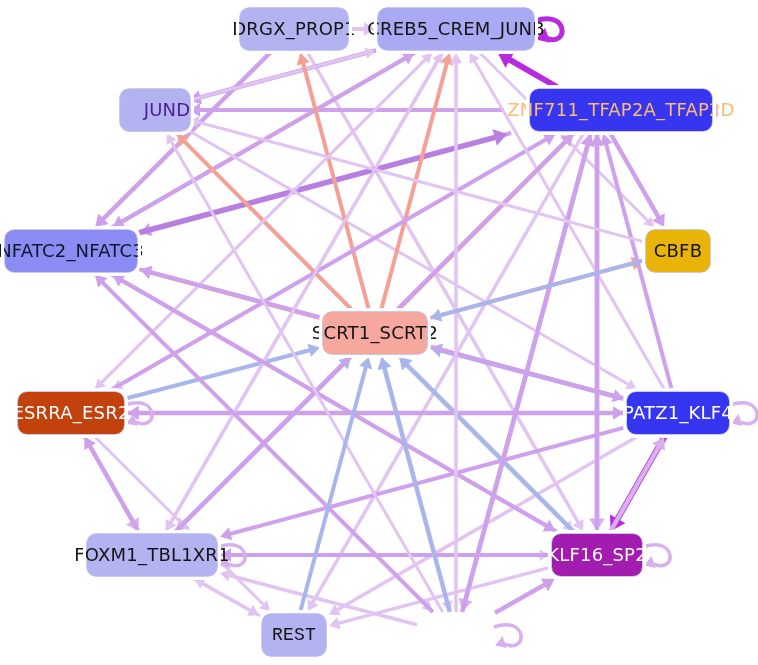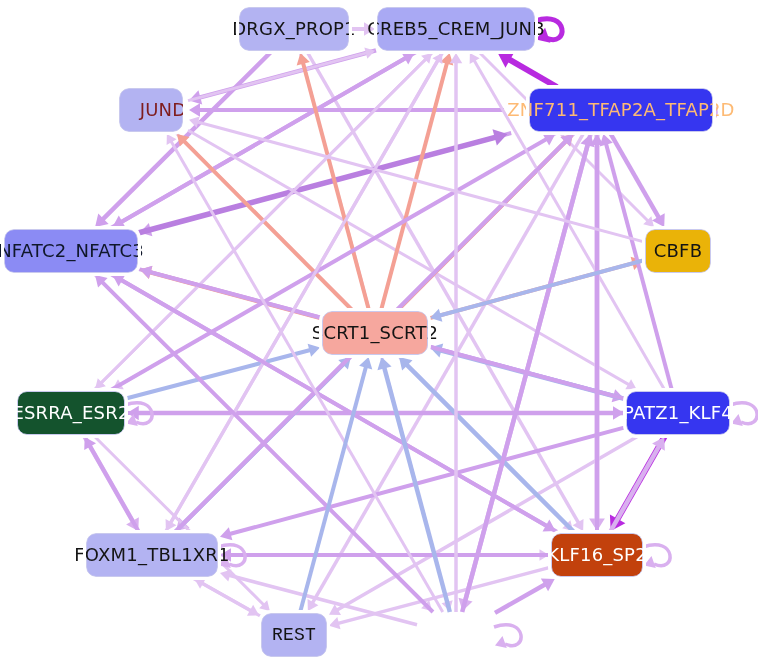--- a/index.html
+++ b/index.html
@@ -366,41 +366,41 @@
   <div id="node-layer">
       <div class="node" style="left: 239px; top: 7px; width: 110px; height: 44px; background: rgb(179, 179, 242); color: rgb(20, 20, 20);">
         <span class="node-label">DRGX_PROP1</span>
       </div>
       <div class="node" style="left: 377px; top: 7px; width: 158px; height: 44px; background: rgb(169, 169, 244); color: rgb(20, 20, 20); text-align: center;">
         <span class="node-label">CREB5_CREM_JUNB</span>
       </div>
       <div class="node" style="left: 529px; top: 88px; width: 184px; height: 44px; background: rgb(54, 54, 240); color: #fdba74;">
         <span class="node-label">ZNF711_TFAP2A_TFAP2D</span>
       </div>
-      <div class="node" style="left: 119px; top: 88px; width: 64px; height: 44px; background: rgb(179, 179, 242); color: #7f1d1d; padding-left: 24px;">
+      <div class="node" style="left: 119px; top: 88px; width: 72px; height: 44px; background: rgb(179, 179, 242); color: #4c1d95; padding-left: 24px;">
         <span class="node-label">JUND</span>
       </div>
       <div class="node" style="left: 4px; top: 229px; width: 134px; height: 44px; background: rgb(139, 139, 244); color: #0f172a;">
         <span class="node-label">NFATC2_NFATC3</span>
       </div>
       <div class="node" style="left: 645px; top: 229px; width: 66px; height: 44px; background: #eab308; color: rgb(20, 20, 20);">
         <span class="node-label">CBFB</span>
       </div>
       <div class="node" style="left: 322px; top: 311px; width: 106px; height: 44px; background: rgb(246, 167, 158); color: rgb(20, 20, 20);">
         <span class="node-label">SCRT1_SCRT2</span>
       </div>
-      <div class="node" style="left: 17px; top: 391px; width: 108px; height: 44px; background: #14532d; color: rgb(255, 255, 255);">
+      <div class="node" style="left: 17px; top: 391px; width: 108px; height: 44px; background: #c2410c; color: rgb(255, 255, 255);">
         <span class="node-label">ESRRA_ESR2</span>
       </div>
       <div class="node" style="left: 626px; top: 391px; width: 104px; height: 44px; background: rgb(54, 54, 240); color: rgb(255, 255, 255); text-align: right;">
         <span class="node-label">PATZ1_KLF4</span>
       </div>
       <div class="node" style="left: 86px; top: 533px; width: 132px; height: 44px; background: rgb(179, 179, 242); color: rgb(20, 20, 20);">
         <span class="node-label">FOXM1_TBL1XR1</span>
       </div>
-      <div class="node" style="left: 551px; top: 533px; width: 92px; height: 44px; background: #c2410c; color: rgb(255, 255, 255);">
+      <div class="node" style="left: 551px; top: 533px; width: 92px; height: 44px; background: #a21caf; color: rgb(255, 255, 255);">
         <span class="node-label">KLF16_SP2</span>
       </div>
       <div class="node" style="left: 261px; top: 613px; width: 66px; height: 44px; background: rgb(179, 179, 242); color: rgb(20, 20, 20); font-family: Liberation Mono, monospace;">
         <span class="node-label">REST</span>
       </div>
     </div>
 </div>
 
 </body></html>

